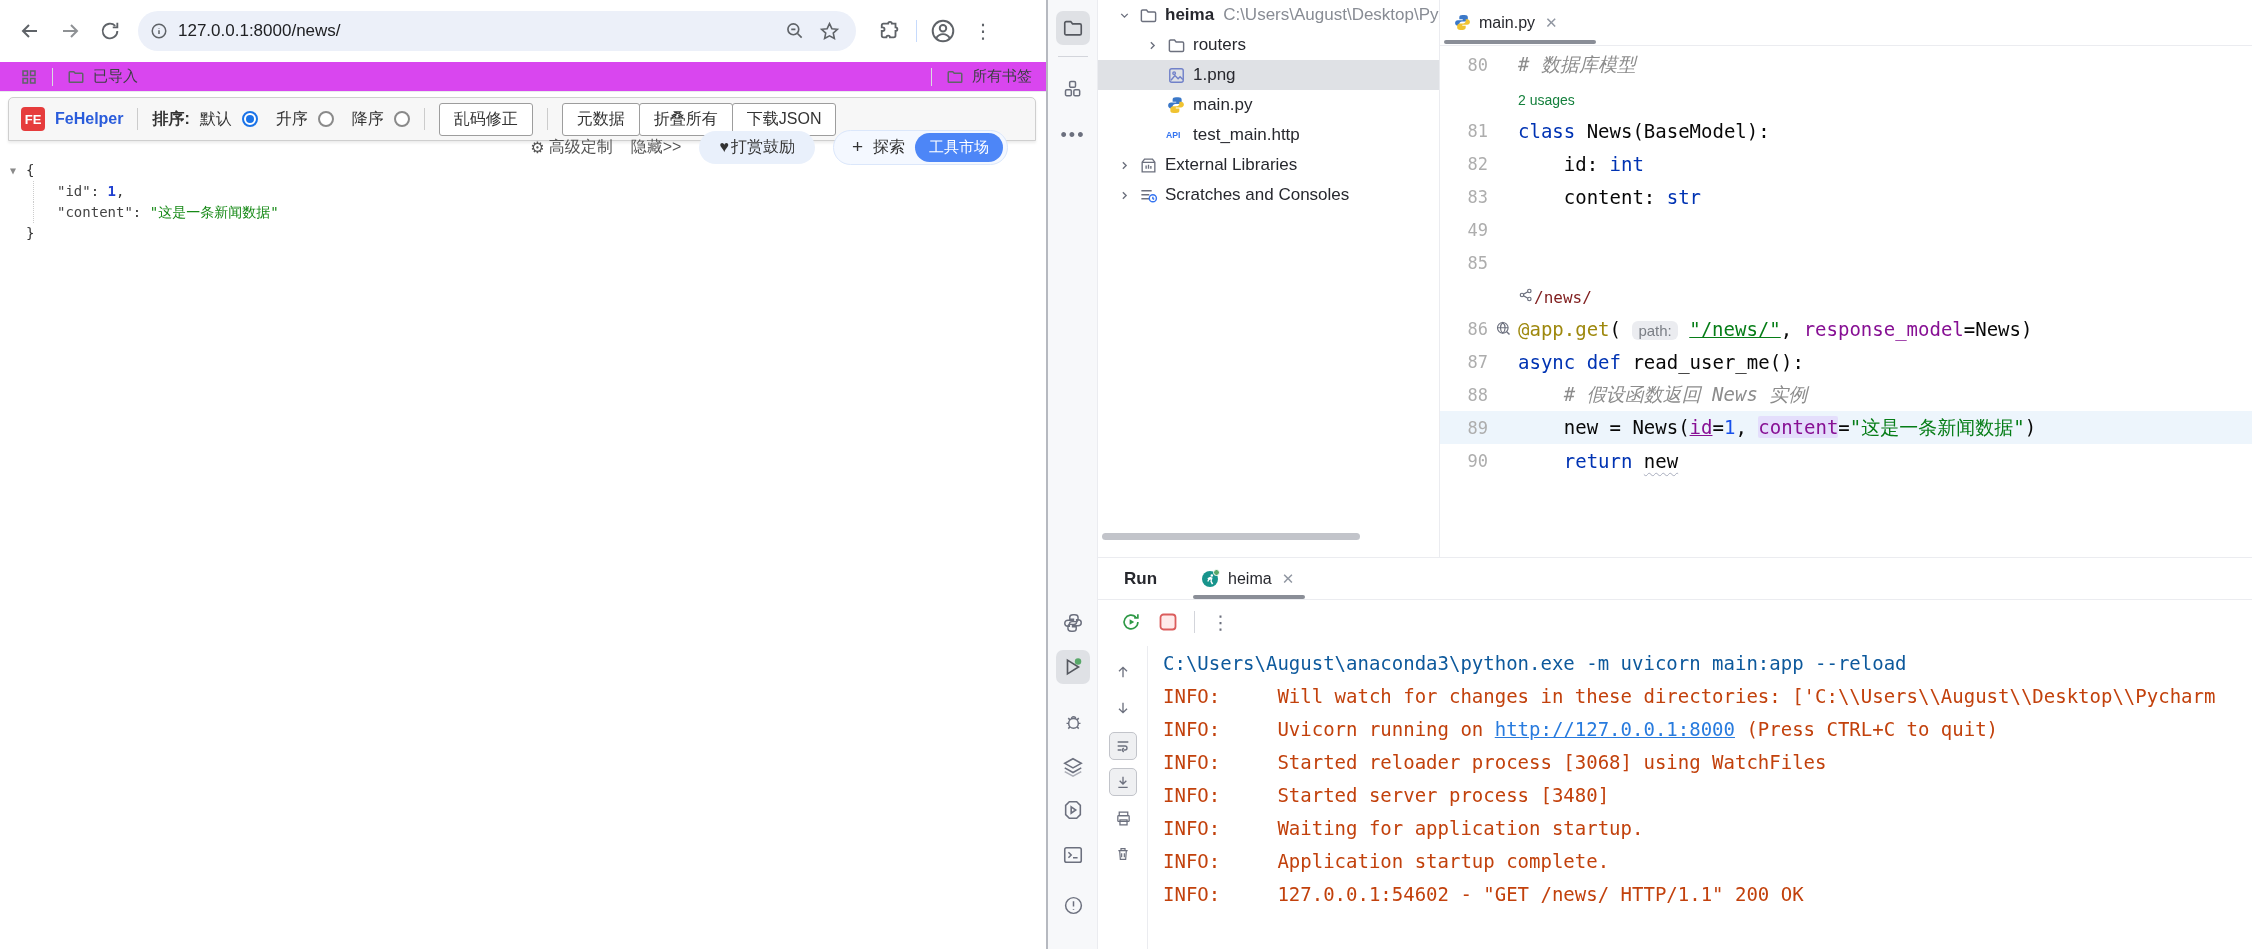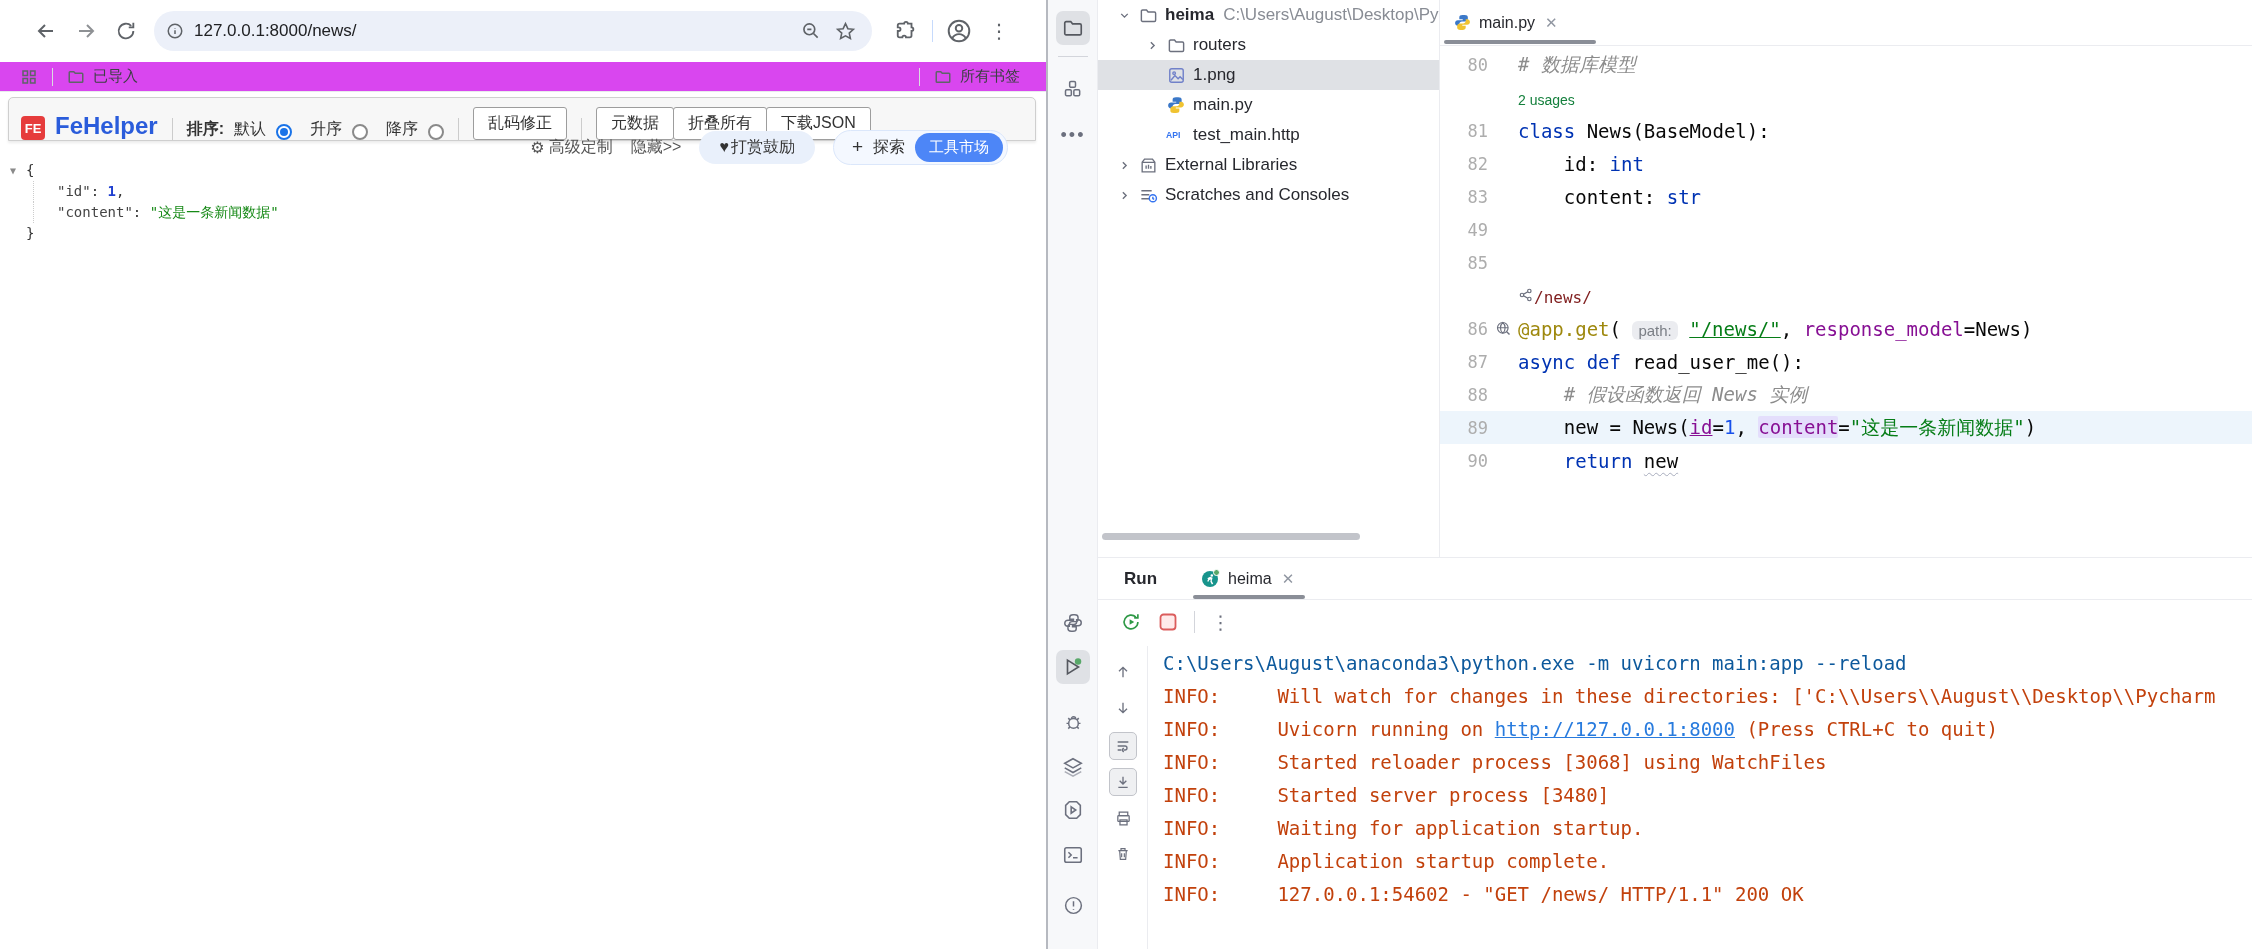--- a/index.html
+++ b/index.html
@@ -1,43 +1,43 @@
 <!DOCTYPE html>
 <html><head>
 <meta charset="utf-8">
 <style>
   * { margin:0; padding:0; box-sizing:border-box; }
   html,body { width:2252px; height:949px; overflow:hidden; background:#fff;
     font-family:"Liberation Sans", sans-serif; }
 
   
   #browser { position:absolute; left:0; top:0; width:1046px; height:949px; background:#fff; }
-  .b-toolbar { position:absolute; left:16px; top:0; width:100%; height:62px; background:#fff;
+  .b-toolbar { position:absolute; left:0; top:0; width:100%; height:62px; background:#fff;
     display:flex; align-items:center; }
   .nav-ic { width:40px; height:40px; display:flex; align-items:center; justify-content:center;
     color:#5f6368; flex:none; border-radius:50%; }
   .nav-ic svg { stroke:#5f6368; }
   .addr-pill { height:40px; width:718px; margin-left:8px; background:#ecf0f9; border-radius:20px;
     display:flex; align-items:center; padding:0 12px; }
   .addr-url { font-size:17px; color:#202124; margin-left:10px; flex:1; }
   .pill-right { display:flex; align-items:center; gap:14px; margin-right:4px; }
   .tb-sep { width:1px; height:22px; background:#c6dafc; margin:0 6px; }
 
   .b-bookmarks { position:absolute; left:0; top:62px; width:100%; height:30px; background:#d946ef;
     display:flex; align-items:center; border-bottom:1px solid #e8eaed; }
   .bm-item { display:flex; align-items:center; gap:8px; font-size:15px; color:#3c4043; }
   .bm-sep { width:1px; height:18px; background:#dadce0; margin:0 14px; }
 
   
   .fh-bar { position:absolute; left:8px; top:97px; width:1028px; height:44px; background:#f7f7f7;
-    border:1px solid #cfcfcf; border-radius:5px 5px 0 0; display:flex; align-items:flex-end;
+    border:1px solid #cfcfcf; border-radius:5px 5px 0 0; display:flex; align-items:center;
     padding:0 12px; gap:10px; box-shadow:0 2px 3px rgba(0,0,0,.08); }
   .fh-logo { width:24px; height:24px; background:#e63c3c; color:#fff; border-radius:4px;
     font-weight:bold; font-size:13px; display:flex; align-items:center; justify-content:center; flex:none; }
-  .fh-brand { color:#2a5cdb; font-weight:bold; font-size:24px; }
+  .fh-brand { color:#2a5cdb; font-weight:bold; font-size:16px; }
   .fh-sep { width:1px; height:22px; background:#ccc; margin:0 4px; }
   .fh-label { font-size:16px; color:#333; font-weight:bold; }
   .fh-radio-lab { font-size:16px; color:#333; }
   .radio { width:16px; height:16px; border-radius:50%; border:2px solid #8a8a8a; background:#fff;
     display:inline-block; }
   .radio.sel { border-color:#1a73e8; position:relative; }
   .radio.sel::after { content:""; position:absolute; left:2px; top:2px; width:8px; height:8px;
     border-radius:50%; background:#1a73e8; }
   .fh-btn { font-size:16px; color:#333; background:#fff; border:1px solid #9d9d9d; padding:5px 14px;
     border-radius:3px; white-space:nowrap; }
@@ -212,21 +212,21 @@
     </span>
     <span class="bm-sep"></span>
     <span class="bm-item">
       <svg width="18" height="18" viewBox="0 0 24 24" fill="none" stroke="#5f6368" stroke-width="2">
           <path d="M3 6a1 1 0 0 1 1-1h5l2 2h9a1 1 0 0 1 1 1v10a1 1 0 0 1-1 1H4a1 1 0 0 1-1-1z"></path>
         </svg>
       <span>已导入</span>
     </span>
     <span style="flex:1"></span>
     <span class="bm-sep"></span>
-    <span class="bm-item" style="margin-right:26px">
+    <span class="bm-item" style="margin-right:14px">
       <svg width="18" height="18" viewBox="0 0 24 24" fill="none" stroke="#5f6368" stroke-width="2">
           <path d="M3 6a1 1 0 0 1 1-1h5l2 2h9a1 1 0 0 1 1 1v10a1 1 0 0 1-1 1H4a1 1 0 0 1-1-1z"></path>
         </svg>
       <span>所有书签</span>
     </span>
   </div>
 
   <div class="fh-bar">
     <span class="fh-logo">FE</span>
     <span class="fh-brand">FeHelper</span>

